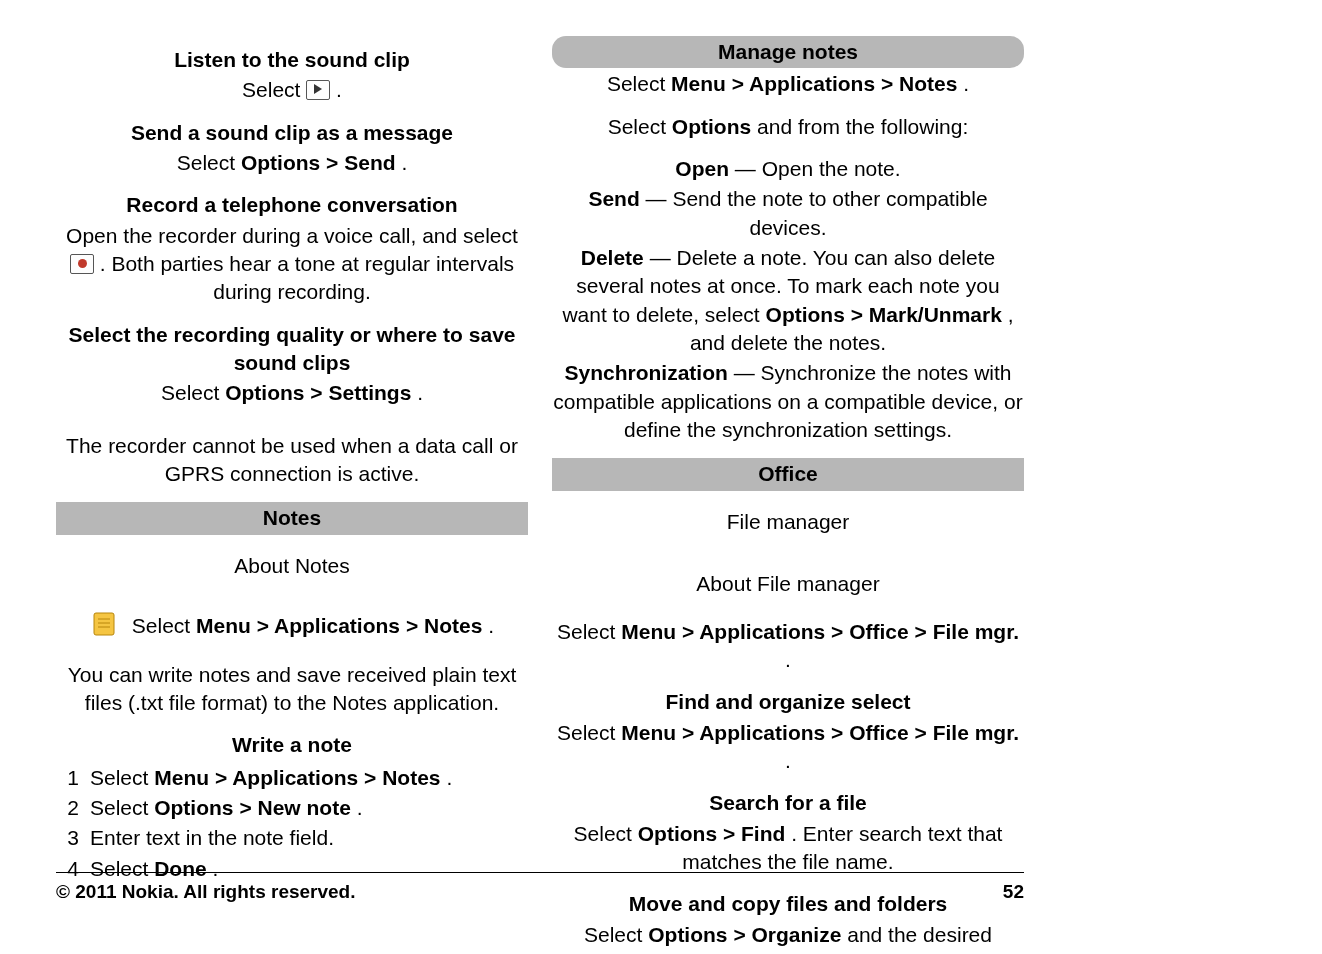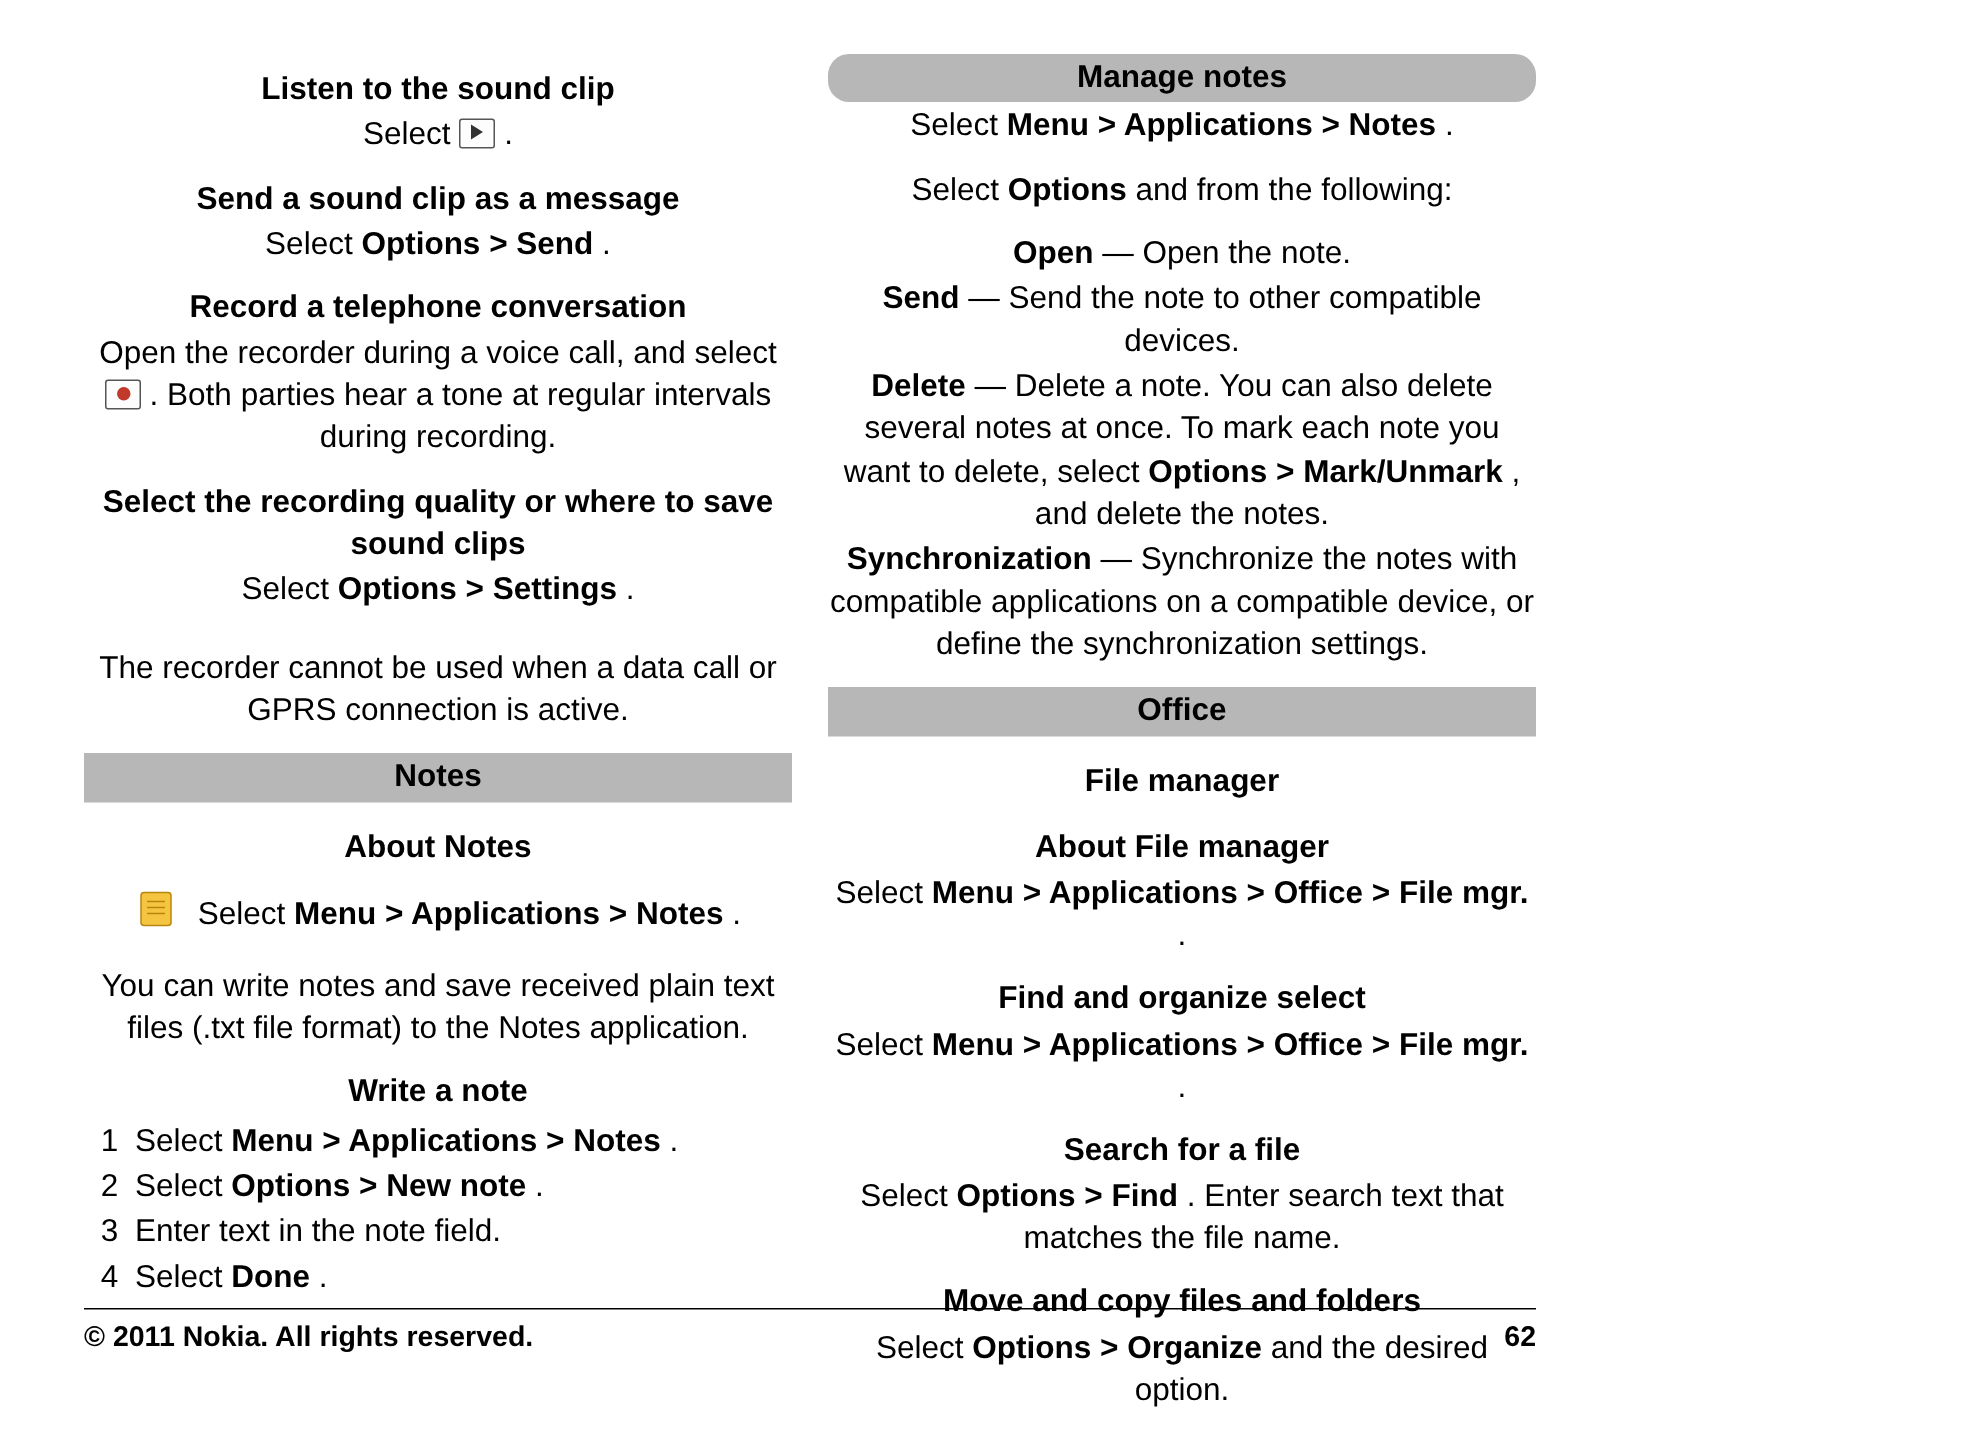--- a/index.html
+++ b/index.html
@@ -37,23 +37,22 @@
   }
   .b { font-weight: 700; }
   .gt { font-weight: 700; }
   .graybar {
     background: #b7b7b7;
     font-weight: 700;
     padding: 2px 6px;
     margin-top: 14px;
   }
   .subhead {
-    font-weight: 700;
-    padding: 0 2px;
-    margin-top: 16px;
+    font-weight: 400;
+    padding: 17px 2px;
   }
   .note-icon {
     display: inline-block;
     vertical-align: middle;
     margin-right: 6px;
   }
   .icon-box {
     display: inline-block;
     width: 22px;
     height: 18px;
@@ -299,15 +298,15 @@
         <span class="gt"> &gt; </span>
         <span class="b">Organize</span>
         <span> and the desired option.</span>
       </div>
 
     </div>
   </div>
 
   <div class="footer">
     <span>© 2011 Nokia. All rights reserved.</span>
-    <span>62</span>
+    <span>52</span>
   </div>
 </div>
 
 </body></html>

